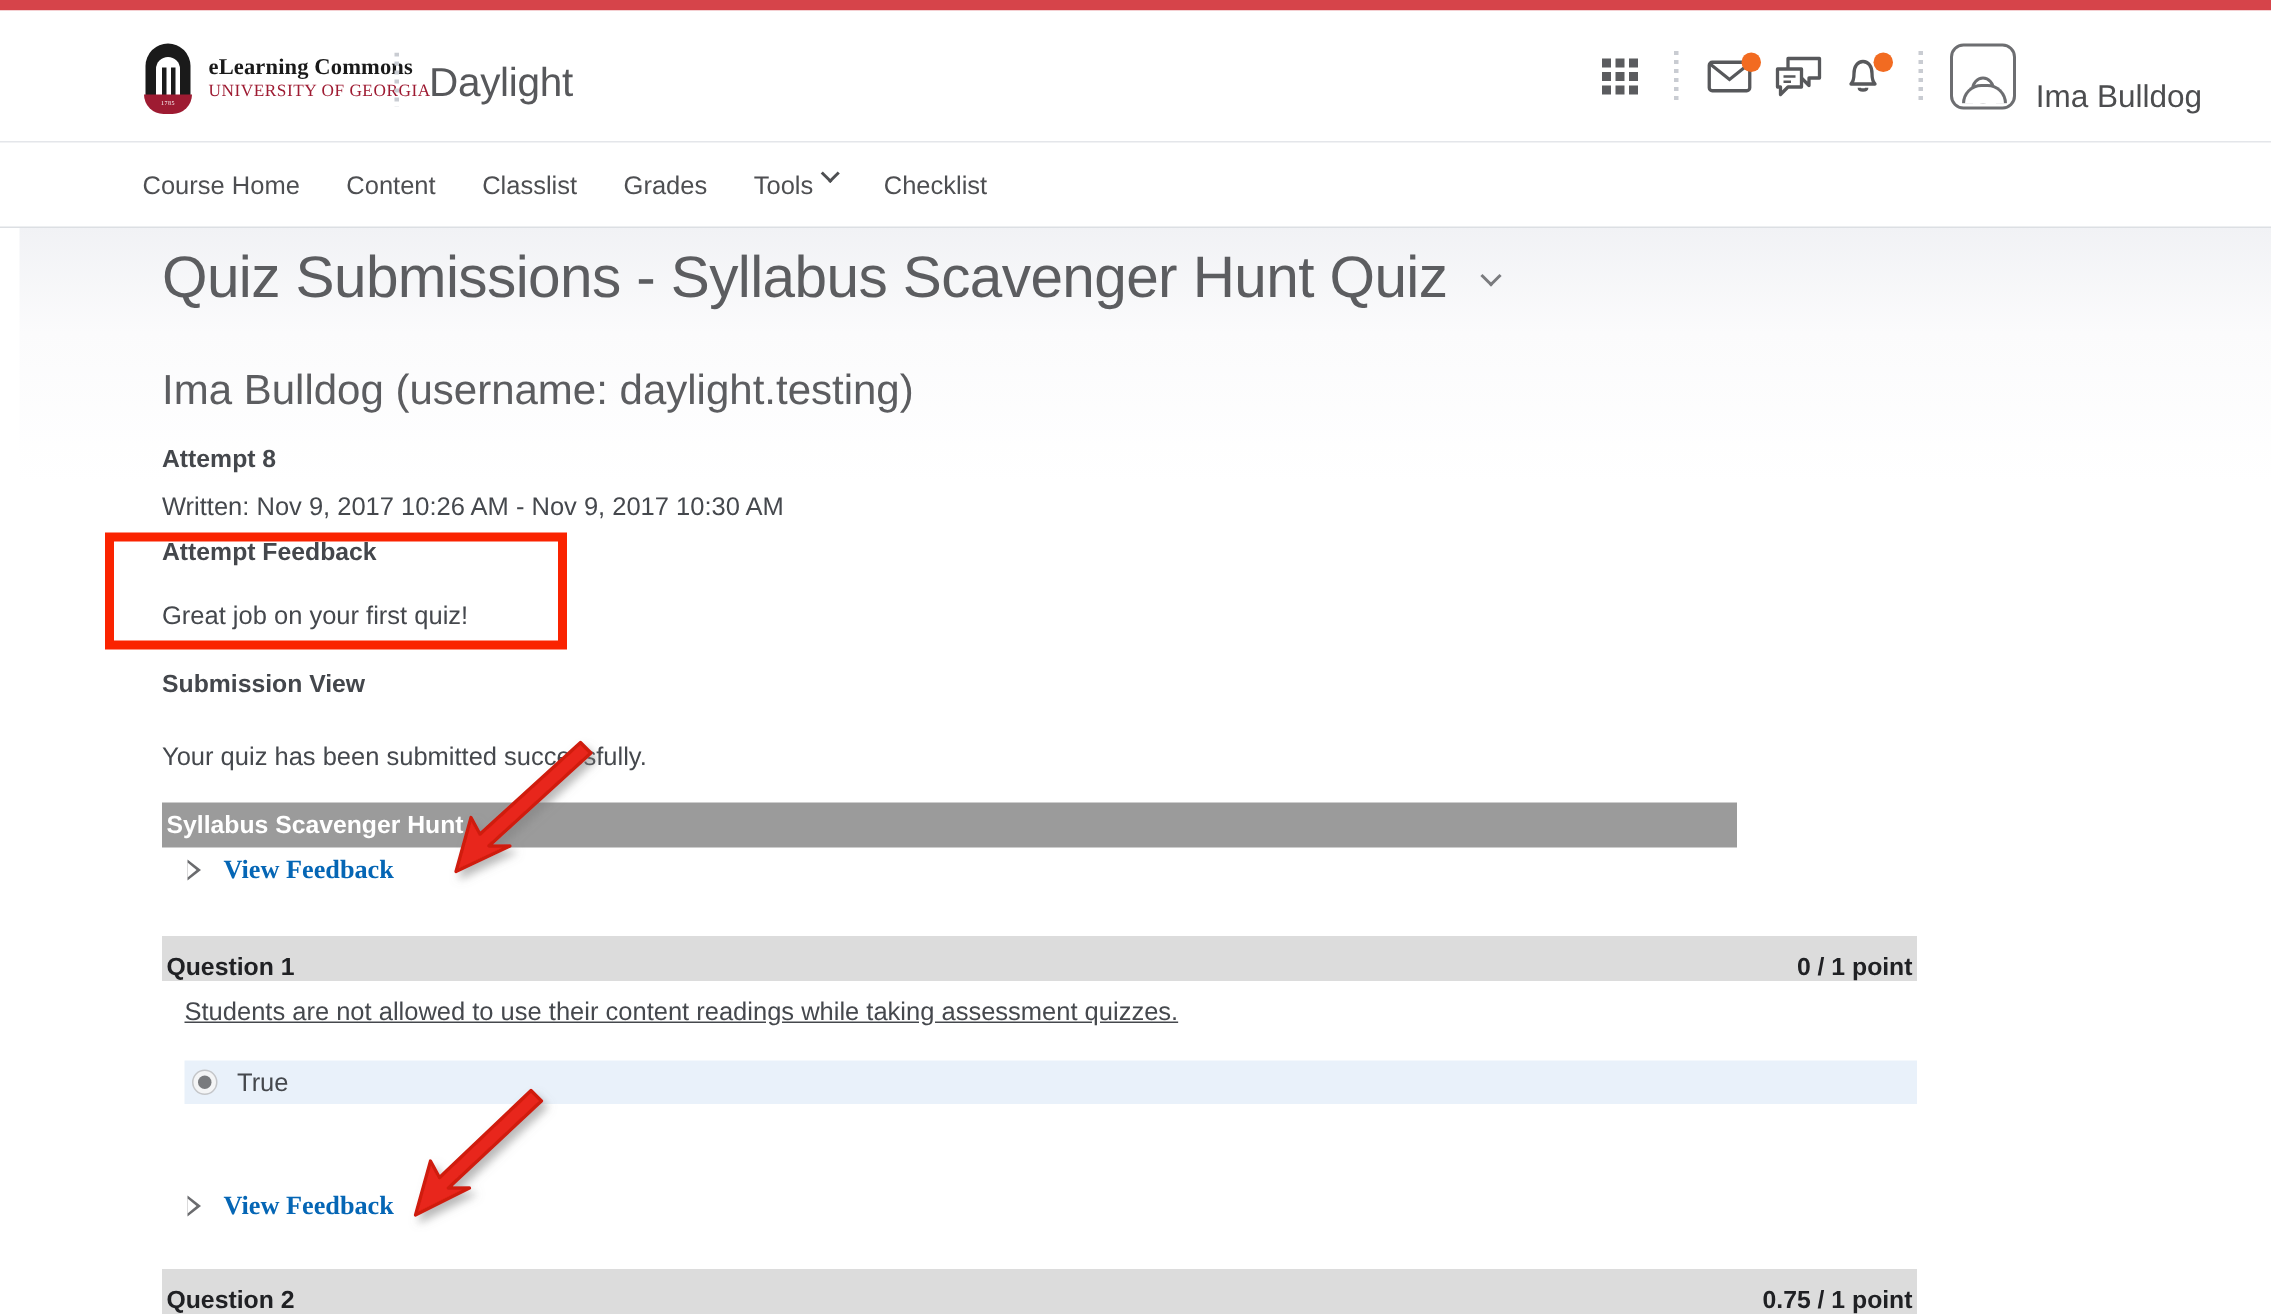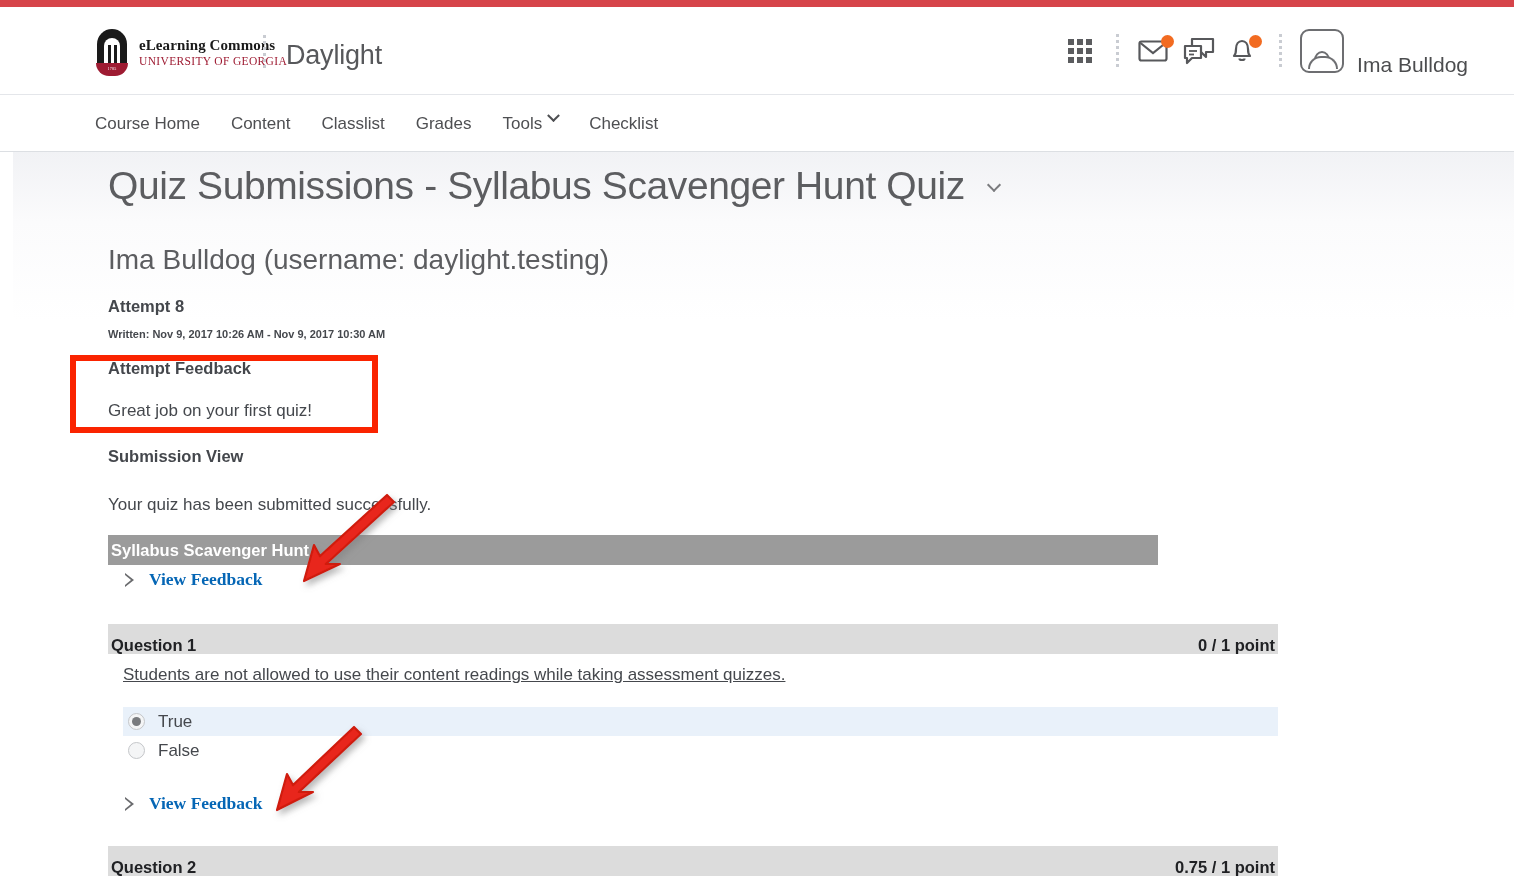--- a/index.html
+++ b/index.html
@@ -268,24 +268,23 @@
   .attempt-label {
     position: absolute;
     left: 95px; top: 145px;
     font-size: 16.5px;
     font-weight: bold;
     color: #44474c;
   }
   .written-line {
     position: absolute;
     left: 95px; top: 176px;
-    font-size: 11px;
+    font-size: 17px;
     color: #45484d;
     white-space: nowrap;
-    font-weight: bold;
   }
 
   .att-fb-label {
     position: absolute;
     left: 95px; top: 207px;
     font-size: 16.5px;
     font-weight: bold;
     color: #44474c;
   }
   .att-fb-text {
@@ -562,24 +561,20 @@
 
     <div class="q-text" style="top:513px;text-decoration:underline;">Students are not allowed to use their content readings while taking assessment quizzes.</div>
 
     <div class="opt-row sel" style="top:555px;">
       <span class="radio">
           <i></i>
         </span>
       <span class="opt-label">True</span>
     </div>
 
-    <div class="opt-row" style="top:584px;">
-      <span class="radio"></span>
-      <span class="opt-label">False</span>
-    </div>
 
     <div class="vf-row" style="left:112px; top:641px;">
       <span class="vf-tri"></span>
       <span class="vf-text">View Feedback</span>
     </div>
 
     <div class="q-bar" style="top:694px;">
       <span class="q-name">Question 2</span>
       <span class="q-points">0.75 / 1 point</span>
     </div>

